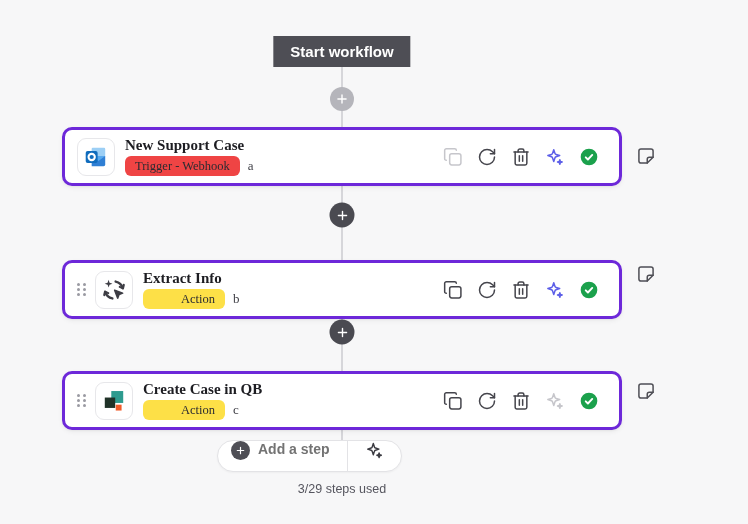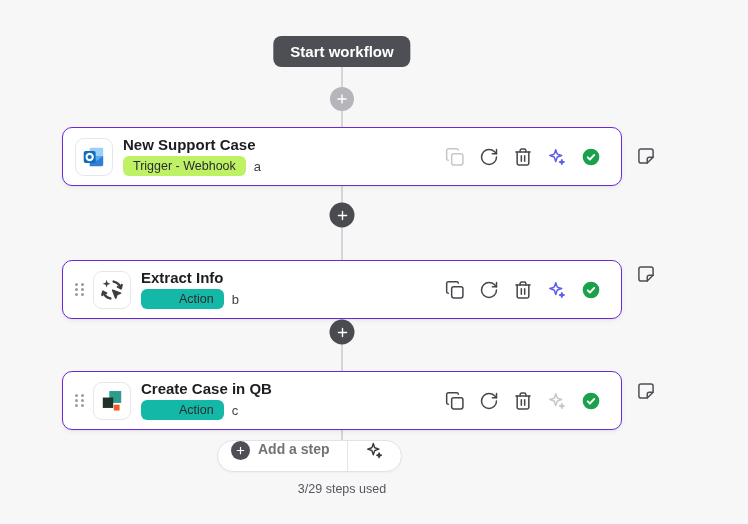--- a/index.html
+++ b/index.html
@@ -25,21 +25,21 @@
   .start-badge {
     position: absolute;
     left: 342px; top: 36px;
     transform: translateX(-50%);
     height: 31px;
     padding: 0 17px;
     background: #4e4e55;
     color: #ffffff;
     font-size: 15px;
     font-weight: 700;
-    border-radius: 8px;
+    border-radius: 0;
     display: flex; align-items: center;
     z-index: 2;
     white-space: nowrap;
   }
   button { background: none; border: 0; padding: 0; cursor: pointer; font: inherit; color: inherit; }
   .plus-btn {
     position: absolute;
     left: 342px;
     transform: translate(-50%, -50%);
     width: 25px; height: 25px;
@@ -50,26 +50,27 @@
   }
   .plus-btn.light { background: #b5b5bb; width: 24px; height: 24px; }
   .plus-btn.dark  { background: #4a4a51; }
   .plus-btn svg { width: 14px; height: 14px; stroke: #fff; stroke-width: 2.4; stroke-linecap: round; fill: none; }
 
   .card {
     position: absolute;
     left: 62px;
     width: 560px; height: 59px;
     background: #ffffff;
-    border: 1px solid #6d28d9;
+    border: 3px solid #6d28d9;
     border-radius: 10px;
     box-shadow: 0 1px 2px rgba(18,18,22,0.04), 0 2px 5px rgba(18,18,22,0.05);
     display: flex; align-items: center;
     padding: 0 20px 0 12px;
     z-index: 1;
+    font-family: Liberation Serif, serif;
   }
   .drag-handle {
     display: grid;
     grid-template-columns: repeat(2, 3px);
     grid-template-rows: repeat(3, 3px);
     gap: 2px 3px;
     margin-right: 9px;
     cursor: grab;
   }
   .drag-handle i { width: 3px; height: 3px; border-radius: 50%; background: #9a9aa2; }
@@ -88,22 +89,22 @@
   .step-title { font-size: 15px; font-weight: 700; color: #1d1d22; line-height: 1.1; white-space: nowrap; }
   .step-meta { display: flex; align-items: center; gap: 8px; }
   .badge {
     font-size: 12.5px;
     color: #2b2b31;
     padding: 3px 10px;
     border-radius: 6px;
     line-height: 1.15;
     white-space: nowrap;
   }
-  .badge.trigger { background: #bef264; text-align: center; }
-  .badge.action  { background: #14b8a6; padding-left: 38px; }
+  .badge.trigger { background: #ef4444; text-align: center; }
+  .badge.action  { background: #fde047; padding-left: 38px; }
   .step-key { font-size: 13px; color: #3f3f46; }
 
   .actions { margin-left: auto; display: flex; align-items: center; gap: 14px; }
   .icon-btn { color: #45454c; display: flex; }
   .icon-btn.disabled { color: #c6c6cb; cursor: default; }
   .icon-btn.ai { color: #5d5fe8; }
   .icon-btn.ai.disabled { color: #c6c6cb; }
   .ic { width: 20px; height: 20px; stroke: currentColor; fill: none; stroke-width: 1.8; stroke-linecap: round; stroke-linejoin: round; }
   .status-check { display: flex; }
   .status-check svg { width: 20px; height: 20px; }

